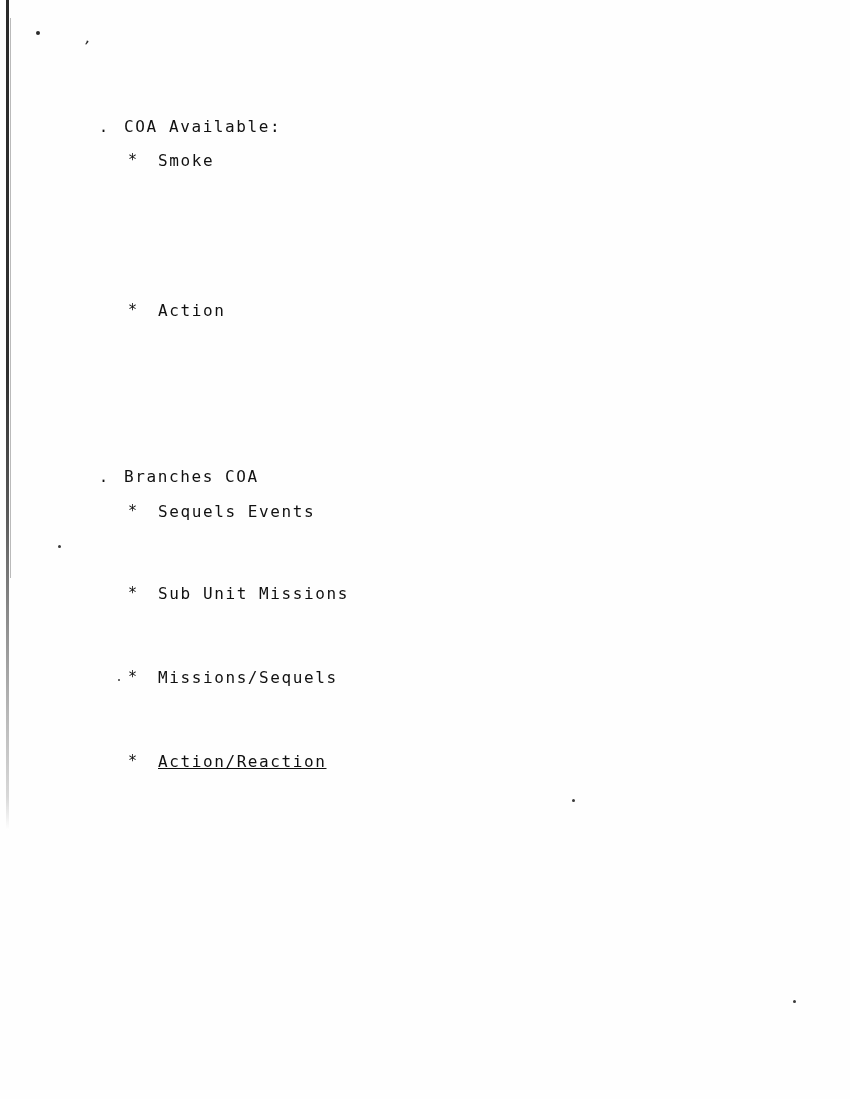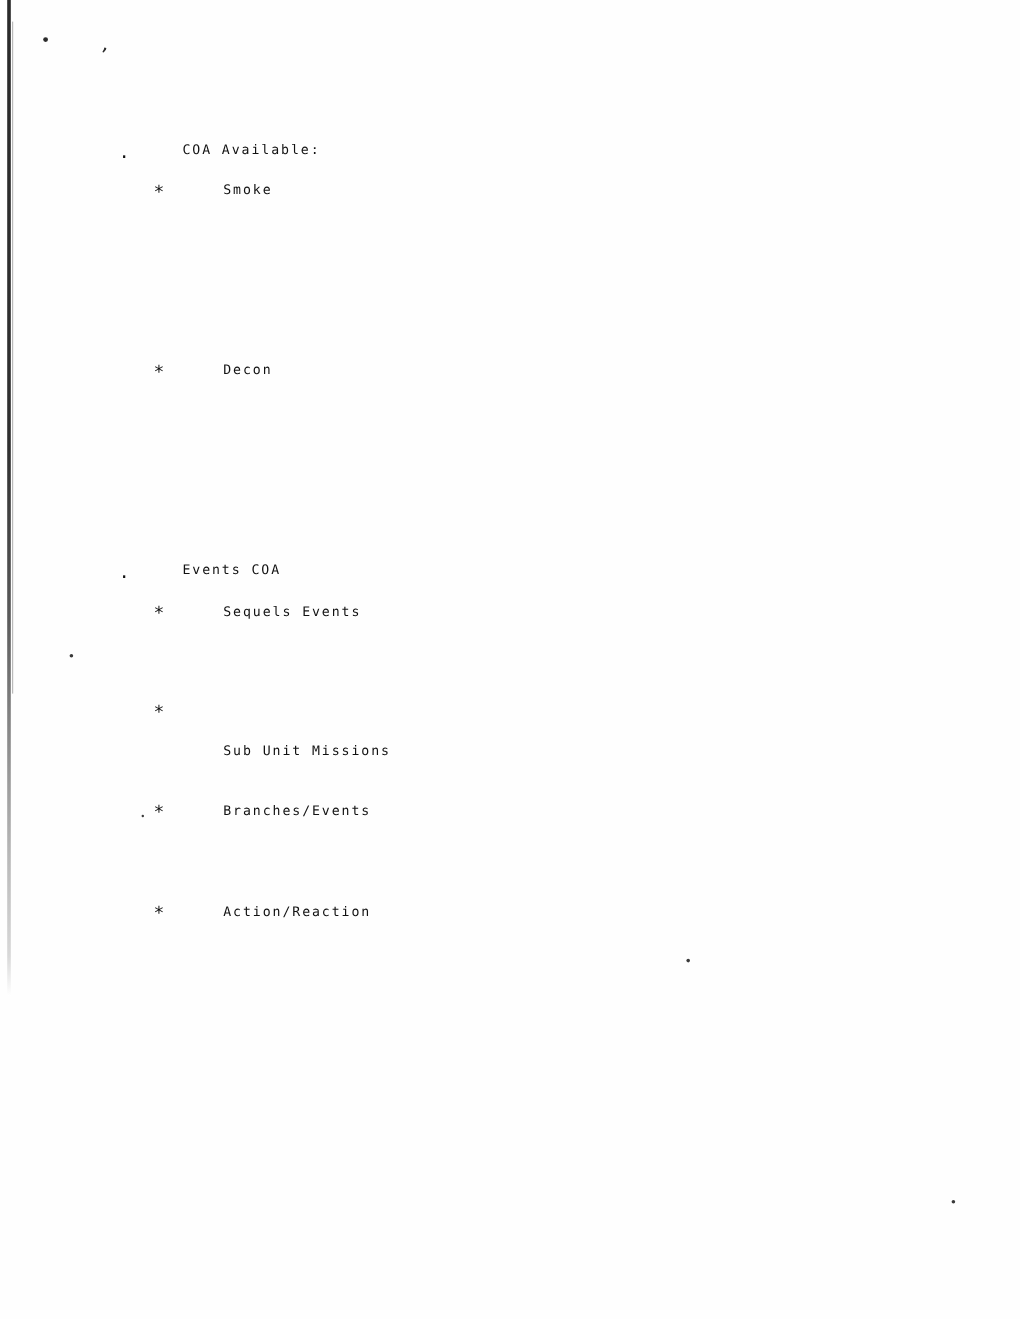--- a/index.html
+++ b/index.html
@@ -44,24 +44,23 @@
   .content {
     position: absolute;
     left: 0;
     top: 0;
     width: 850px;
     height: 1099px;
   }
   .line {
     position: absolute;
     white-space: pre;
-    font-size: 11px;
+    font-size: 16px;
     letter-spacing: 1.6px;
     line-height: 1;
-    margin-left: 28px;
   }
   .bullet-dot {
     position: absolute;
     font-size: 15px;
     line-height: 1;
   }
   .star {
     position: absolute;
     font-size: 15px;
     line-height: 1;
@@ -102,31 +101,31 @@
 
   <div class="content">
 
     <div class="bullet-dot" style="left:99px; top:120px;">.</div>
     <div class="line" style="left:124px; top:119px;">COA Available:</div>
 
     <div class="star" style="left:128px; top:153px;">*</div>
     <div class="line" style="left:158px; top:153px;">Smoke</div>
 
     <div class="star" style="left:128px; top:303px;">*</div>
-    <div class="line" style="left:158px; top:303px;">Decon</div>
+    <div class="line" style="left:158px; top:303px;">Action</div>
 
     <div class="bullet-dot" style="left:99px; top:470px;">.</div>
-    <div class="line" style="left:124px; top:469px;">Events COA</div>
+    <div class="line" style="left:124px; top:469px;">Branches COA</div>
 
     <div class="star" style="left:128px; top:504px;">*</div>
     <div class="line" style="left:158px; top:504px;">Sequels Events</div>
 
     <div class="star" style="left:128px; top:586px;">*</div>
-    <div class="line" style="left:158px; top:620px;">Sub Unit Missions</div>
+    <div class="line" style="left:158px; top:586px;">Sub Unit Missions</div>
 
     <div class="star" style="left:128px; top:670px;">*</div>
-    <div class="line" style="left:158px; top:670px;">Branches/Events</div>
+    <div class="line" style="left:158px; top:670px;">Missions/Sequels</div>
 
     <div class="star" style="left:128px; top:754px;">*</div>
-    <div class="line" style="left:158px; top:754px;">Action/Reaction</div>
+    <div class="line" style="left:158px; top:754px;text-decoration:underline;">Action/Reaction</div>
 
   </div>
 </div>
 
 </body></html>

